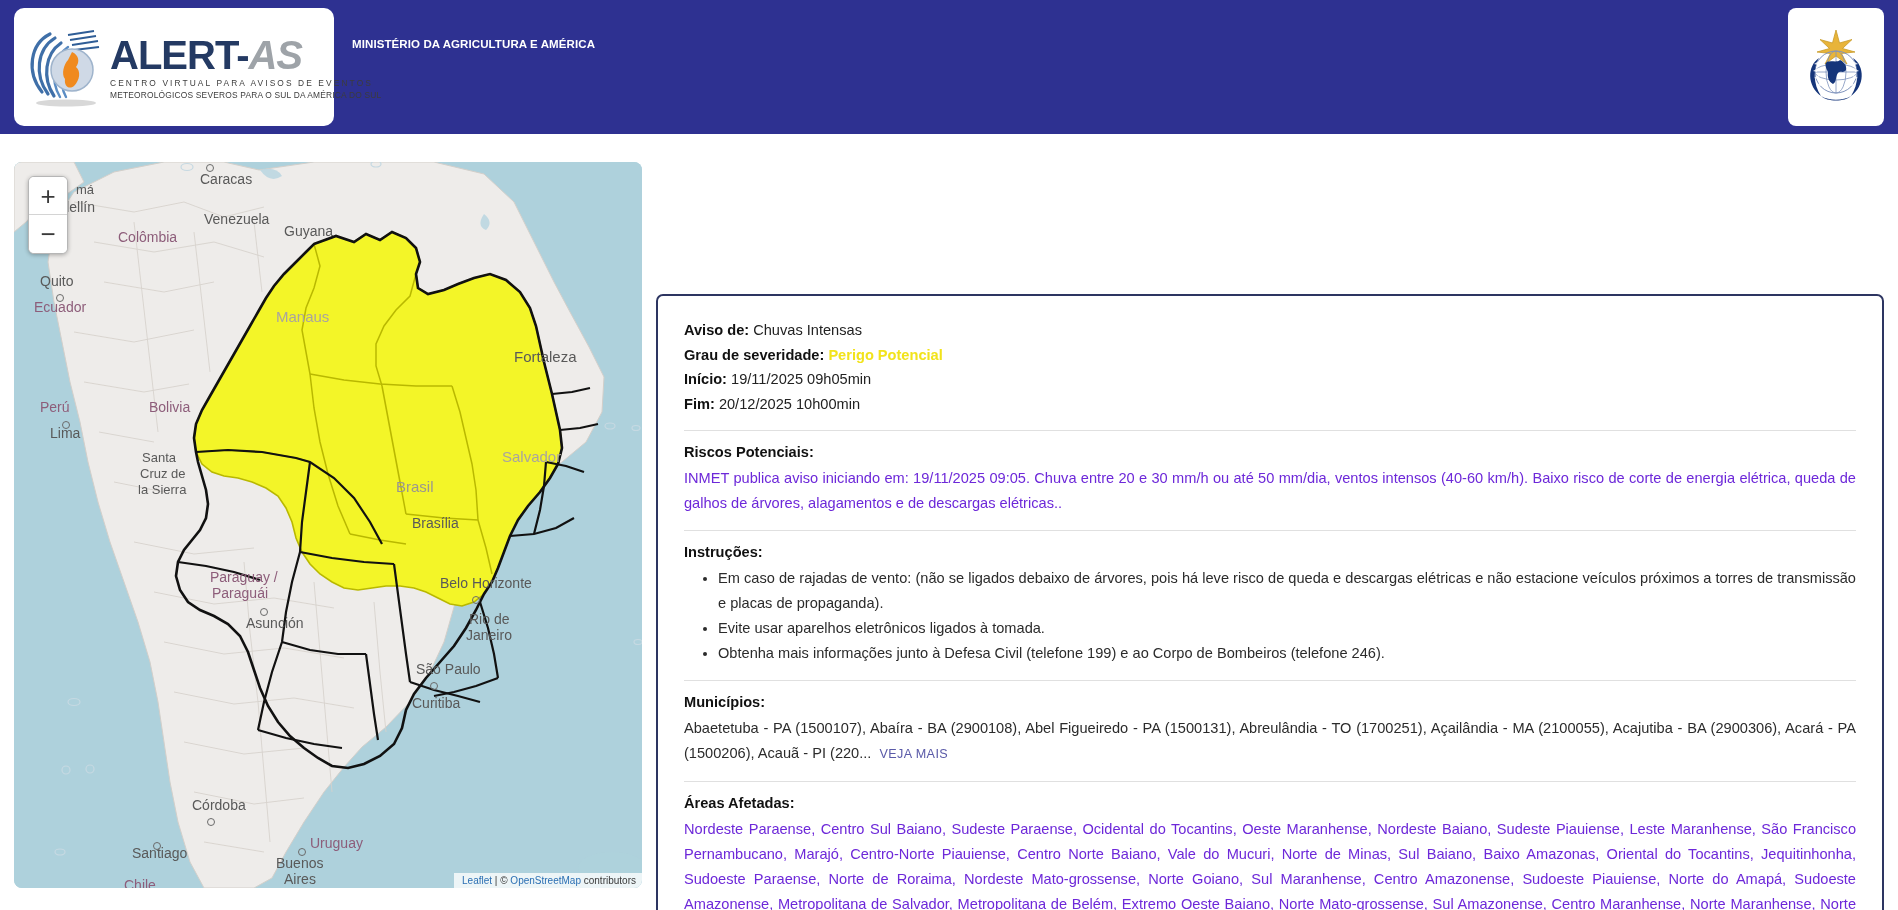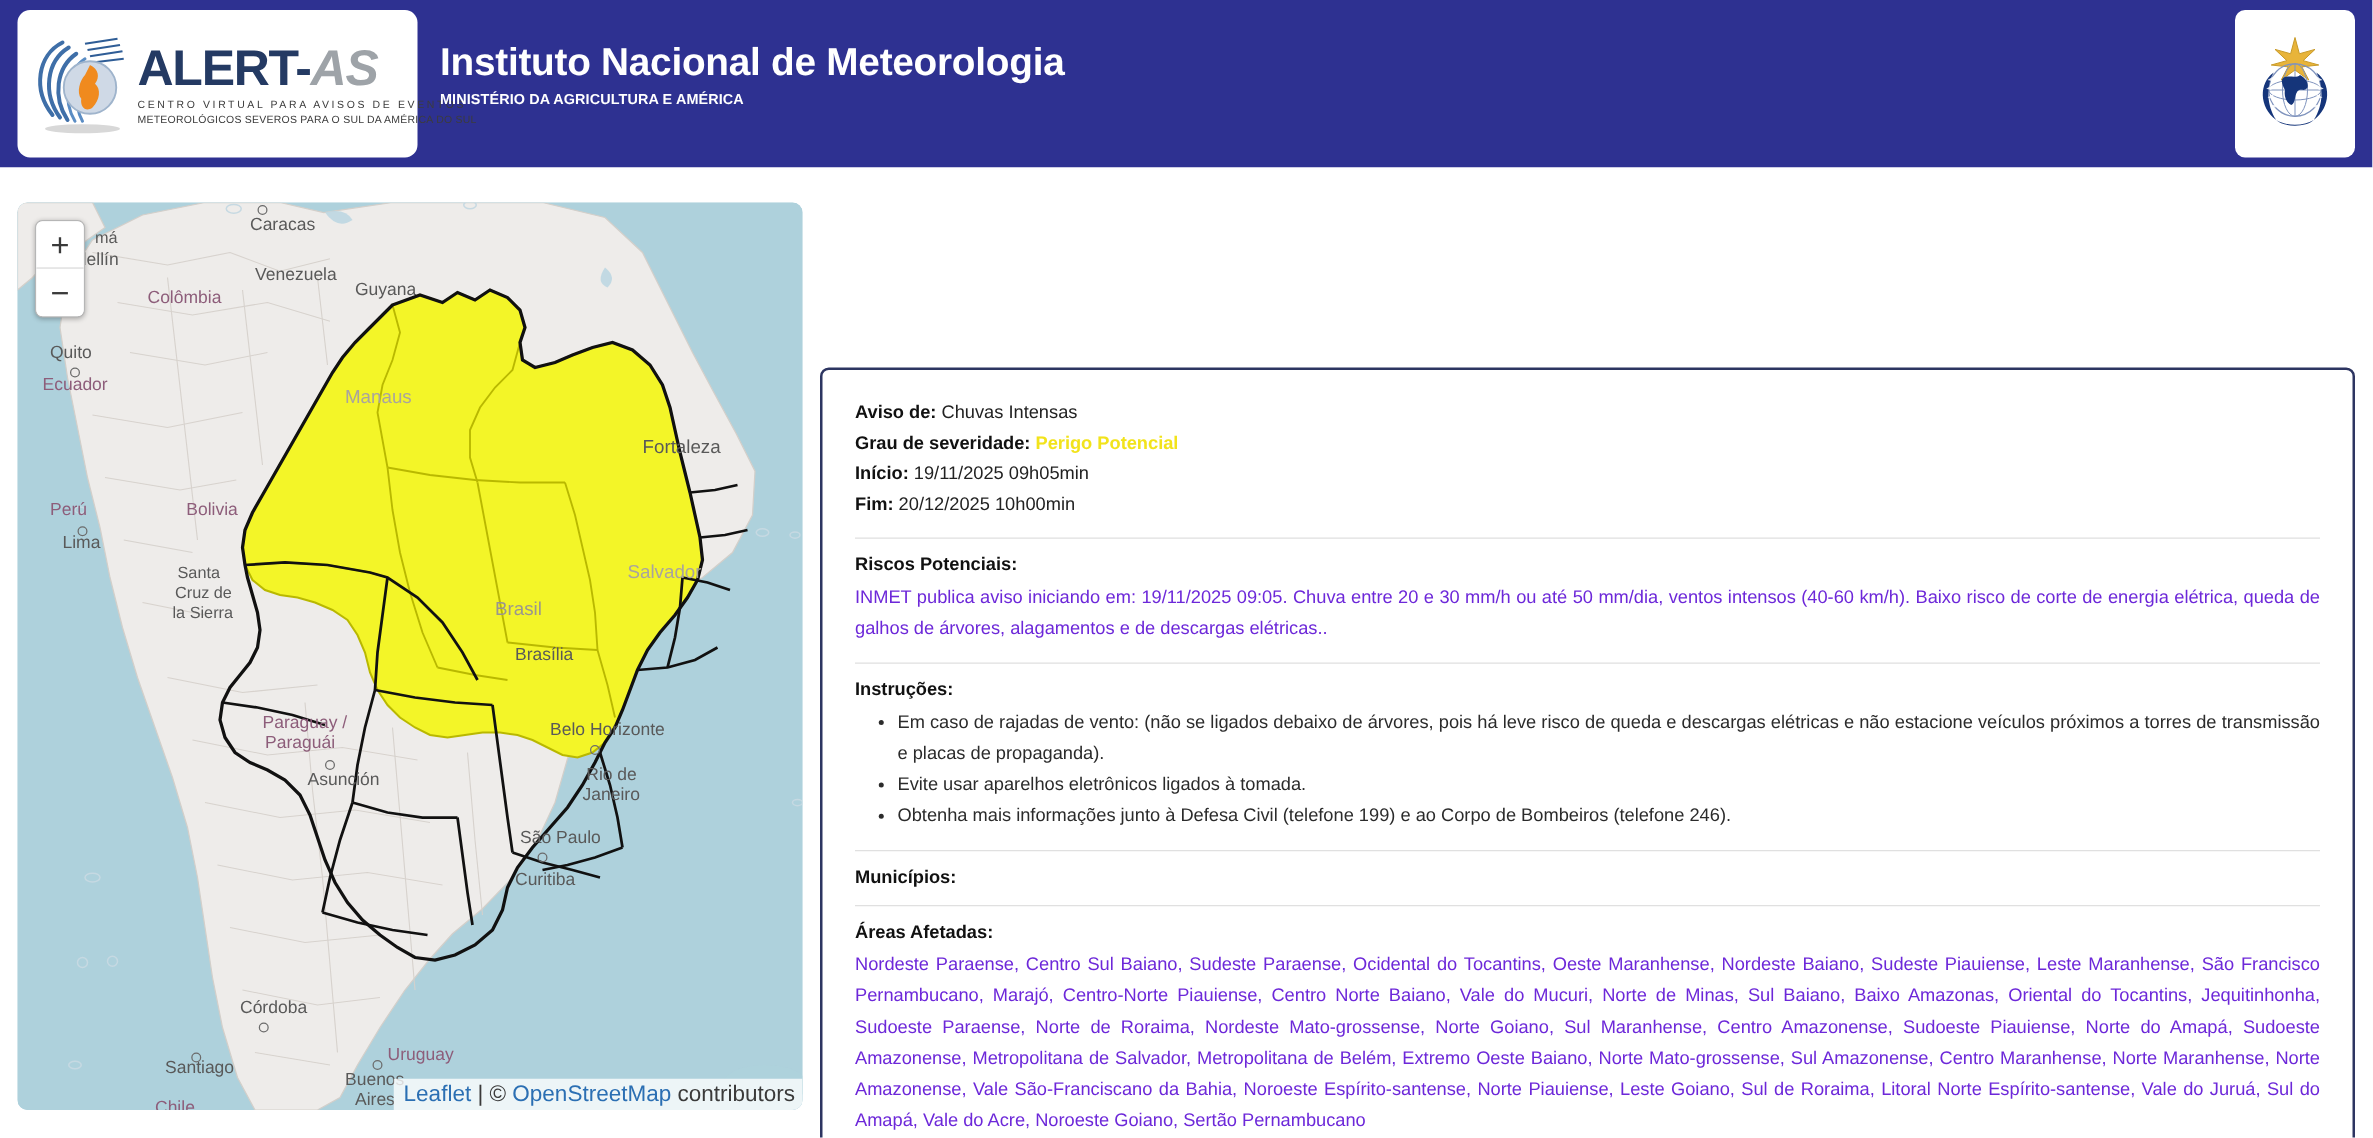--- a/index.html
+++ b/index.html
@@ -85,21 +85,21 @@
     width: 38px; height: 38px;
     display: flex; align-items: center; justify-content: center;
     font-size: 26px; color: #3a3a3a; cursor: pointer;
     background: #ffffff; line-height: 1;
     font-family: "Liberation Sans", sans-serif;
   }
   #zoom-in { border-bottom: 1px solid #d4d4d4; }
   #map-attrib {
     position: absolute; right: 0; bottom: 0;
     background: rgba(255,255,255,0.78);
-    font-size: 18px; color: #3a3a3a;
+    font-size: 10px; color: #3a3a3a;
     padding: 2px 6px 2px 8px; z-index: 20;
     font-family: "Liberation Sans", sans-serif;
   }
   #map-attrib a { color: #2b6fb3; text-decoration: none; }
 
   
   #alert-card {
     position: absolute; left: 656px; top: 160px;
     width: 1228px; height: 737px;
     border: 2px solid #2d3561;
@@ -170,21 +170,20 @@
     <div id="logo-text">
       <div class="logo-alert">
         <span class="a1">ALERT</span><span class="a1">-</span><span class="a2">AS</span>
       </div>
       <div class="logo-sub1">CENTRO VIRTUAL PARA AVISOS DE EVENTOS</div>
       <div class="logo-sub2">METEOROLÓGICOS SEVEROS PARA O SUL DA AMÉRICA DO SUL</div>
     </div>
   </div>
 
   <div id="header-titles">
-    <div id="inmet-title">Instituto Nacional de Meteorologia</div>
     <div id="inmet-subtitle">MINISTÉRIO DA AGRICULTURA E AMÉRICA</div>
   </div>
 
   <div id="wmo-card">
     <svg width="78" height="86" viewBox="0 0 78 86">
       <g fill="#15357a">
         <path d="M39 6 L42.5 19 L55 15.5 L45.5 24.5 L58 28 L44.5 29.5 L50 40 L39 32 L28 40 L33.5 29.5 L20 28 L32.5 24.5 L23 15.5 L35.5 19 Z" fill="#e8b43a" stroke="#c89a28" stroke-width="0.8"></path>
       </g>
       <circle cx="39" cy="48" r="21" fill="none" stroke="#7f93bd" stroke-width="1"></circle>
       <ellipse cx="39" cy="48" rx="21" ry="8" fill="none" stroke="#7f93bd" stroke-width="0.8"></ellipse>
@@ -429,19 +428,20 @@
     <div class="sect-title">Instruções:</div>
     <ul class="instr">
       <li>Em caso de rajadas de vento: (não se ligados debaixo de árvores, pois há leve risco de queda e descargas elétricas e não estacione veículos próximos a torres de transmissão e placas de propaganda).</li>
       <li>Evite usar aparelhos eletrônicos ligados à tomada.</li>
       <li>Obtenha mais informações junto à Defesa Civil (telefone 199) e ao Corpo de Bombeiros (telefone 246).</li>
     </ul>
 
     <hr class="sep">
 
     <div class="sect-title">Municípios:</div>
+    <div class="muni-body"><span>Abaetetuba - PA (1500107), Abaíra - BA (2900108), Abel Figueiredo - PA (1500131), Abreulândia - TO (1700251), Açailândia - MA (2100055), Acajutiba - BA (2900306), Acará - PA (1500206), Acauã - PI (220...</span><a class="veja" href="#">VEJA MAIS</a></div>
 
     <hr class="sep">
 
     <div class="sect-title">Áreas Afetadas:</div>
     <div class="sect-body">Nordeste Paraense, Centro Sul Baiano, Sudeste Paraense, Ocidental do Tocantins, Oeste Maranhense, Nordeste Baiano, Sudeste Piauiense, Leste Maranhense, São Francisco Pernambucano, Marajó, Centro-Norte Piauiense, Centro Norte Baiano, Vale do Mucuri, Norte de Minas, Sul Baiano, Baixo Amazonas, Oriental do Tocantins, Jequitinhonha, Sudoeste Paraense, Norte de Roraima, Nordeste Mato-grossense, Norte Goiano, Sul Maranhense, Centro Amazonense, Sudoeste Piauiense, Norte do Amapá, Sudoeste Amazonense, Metropolitana de Salvador, Metropolitana de Belém, Extremo Oeste Baiano, Norte Mato-grossense, Sul Amazonense, Centro Maranhense, Norte Maranhense, Norte Amazonense, Vale São-Franciscano da Bahia, Noroeste Espírito-santense, Norte Piauiense, Leste Goiano, Sul de Roraima, Litoral Norte Espírito-santense, Vale do Juruá, Sul do Amapá, Vale do Acre, Noroeste Goiano, Sertão Pernambucano</div>
   </div>
 </div>
 
 </body></html>

